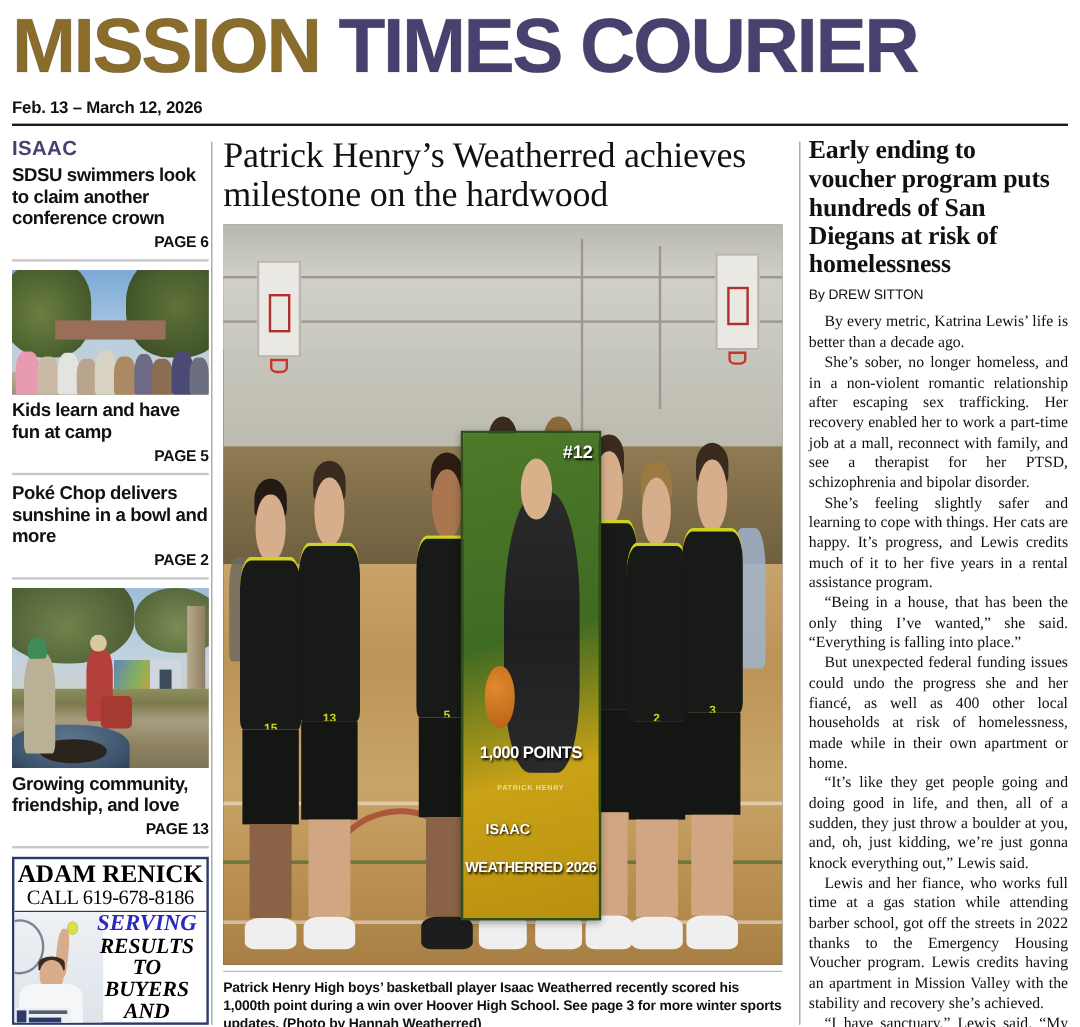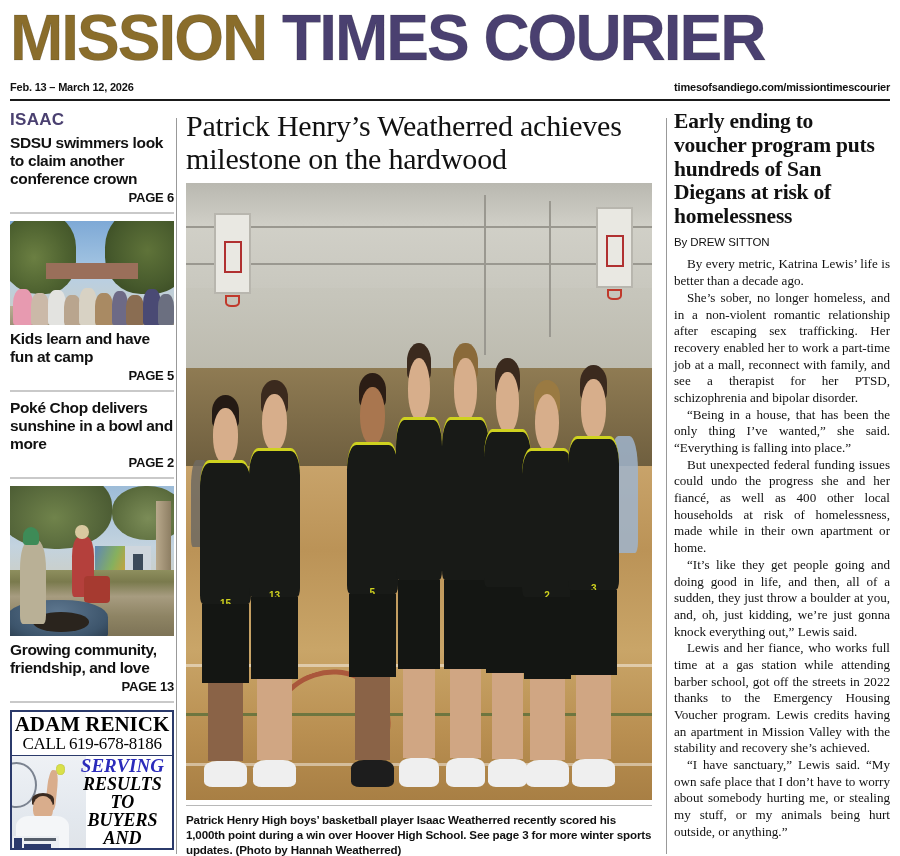--- a/index.html
+++ b/index.html
@@ -24,21 +24,21 @@
     -webkit-text-stroke: 0.6px rgba(0,0,0,0.25);
   }
   .m-gold { color: #8a6d2b; }
   .m-purple { color: #4a4070; }
 
   .dateline-row {
     display: flex; justify-content: space-between; align-items: baseline;
     padding: 10px 10px 0 10px;
   }
   .dateline, .masthead-url {
-    font-size: 11px; font-weight: bold; color: #111;
+    font-size: 14px; font-weight: bold; color: #111;
     letter-spacing: -0.2px;
   }
   .rule-main { height: 2px; background: #1a1a1a; margin: 6px 10px 0 10px; }
 
   
   .content {
     display: flex;
     padding: 0 10px;
     margin-top: 9px;
     height: 752px;
@@ -251,21 +251,20 @@
 <div class="page">
 
   <div class="masthead">
     <div class="masthead-title">
       <span class="m-gold">MISSION</span>
       <span class="m-purple">TIMES COURIER</span>
     </div>
   </div>
   <div class="dateline-row">
     <div class="dateline">Feb. 13 – March 12, 2026</div>
-    <div class="masthead-url">timesofsandiego.com/missiontimescourier</div>
   </div>
   <div class="rule-main"></div>
 
   <div class="content">
 
     <div class="col-left">
       <div class="inside-head">ISAAC</div>
 
       <div>
         <div class="inside-item-title">SDSU swimmers look to claim another conference crown</div>
@@ -456,34 +455,44 @@
         <div class="player" style="left:82%;width:11%;height:57%;">
           <div class="hair"></div>
             <div class="head"></div>
           <div class="jersey"></div>
           <div class="jnum">3</div>
           <div class="shorts"></div>
             <div class="legs"></div>
             <div class="shoes"></div>
         </div>
 
+        <div class="banner-photo">
+          <div class="num12">#12</div>
+          <div class="figure"></div>
+          <div class="ball"></div>
+          <div class="pts">1,000 POINTS</div>
+          <div class="sub">PATRICK HENRY</div>
+          <div class="nm1">ISAAC</div>
+          <div class="nm2">WEATHERRED 2026</div>
+        </div>
       </div>
 
       <div class="cap-rule"></div>
       <div class="caption">Patrick Henry High boys’ basketball player Isaac Weatherred recently scored his 1,000th point during a win over Hoover High School. See page 3 for more winter sports updates. (Photo by Hannah Weatherred)</div>
     </div>
 
     <div class="vrule vrule-b"></div>
 
     <div class="col-right">
       <div class="right-head">Early ending to voucher program puts hundreds of San Diegans at risk of homelessness</div>
       <div class="byline">By DREW SITTON</div>
       <div class="article">
         <p>By every metric, Katrina Lewis’ life is better than a decade ago.</p>
         <p>She’s sober, no longer homeless, and in a non-violent romantic relationship after escaping sex trafficking. Her recovery enabled her to work a part-time job at a mall, reconnect with family, and see a therapist for her PTSD, schizophrenia and bipolar disorder.</p>
+        <p>She’s feeling slightly safer and learning to cope with things. Her cats are happy. It’s progress, and Lewis credits much of it to her five years in a rental assistance program.</p>
         <p>“Being in a house, that has been the only thing I’ve wanted,” she said. “Everything is falling into place.”</p>
         <p>But unexpected federal funding issues could undo the progress she and her fiancé, as well as 400 other local households at risk of homelessness, made while in their own apartment or home.</p>
         <p>“It’s like they get people going and doing good in life, and then, all of a sudden, they just throw a boulder at you, and, oh, just kidding, we’re just gonna knock everything out,” Lewis said.</p>
         <p>Lewis and her fiance, who works full time at a gas station while attending barber school, got off the streets in 2022 thanks to the Emergency Housing Voucher program. Lewis credits having an apartment in Mission Valley with the stability and recovery she’s achieved.</p>
         <p>“I have sanctuary,” Lewis said. “My own safe place that I don’t have to worry about somebody hurting me, or stealing my stuff, or my animals being hurt outside, or anything.”</p>
       </div>
 
     </div>
 
   </div>

